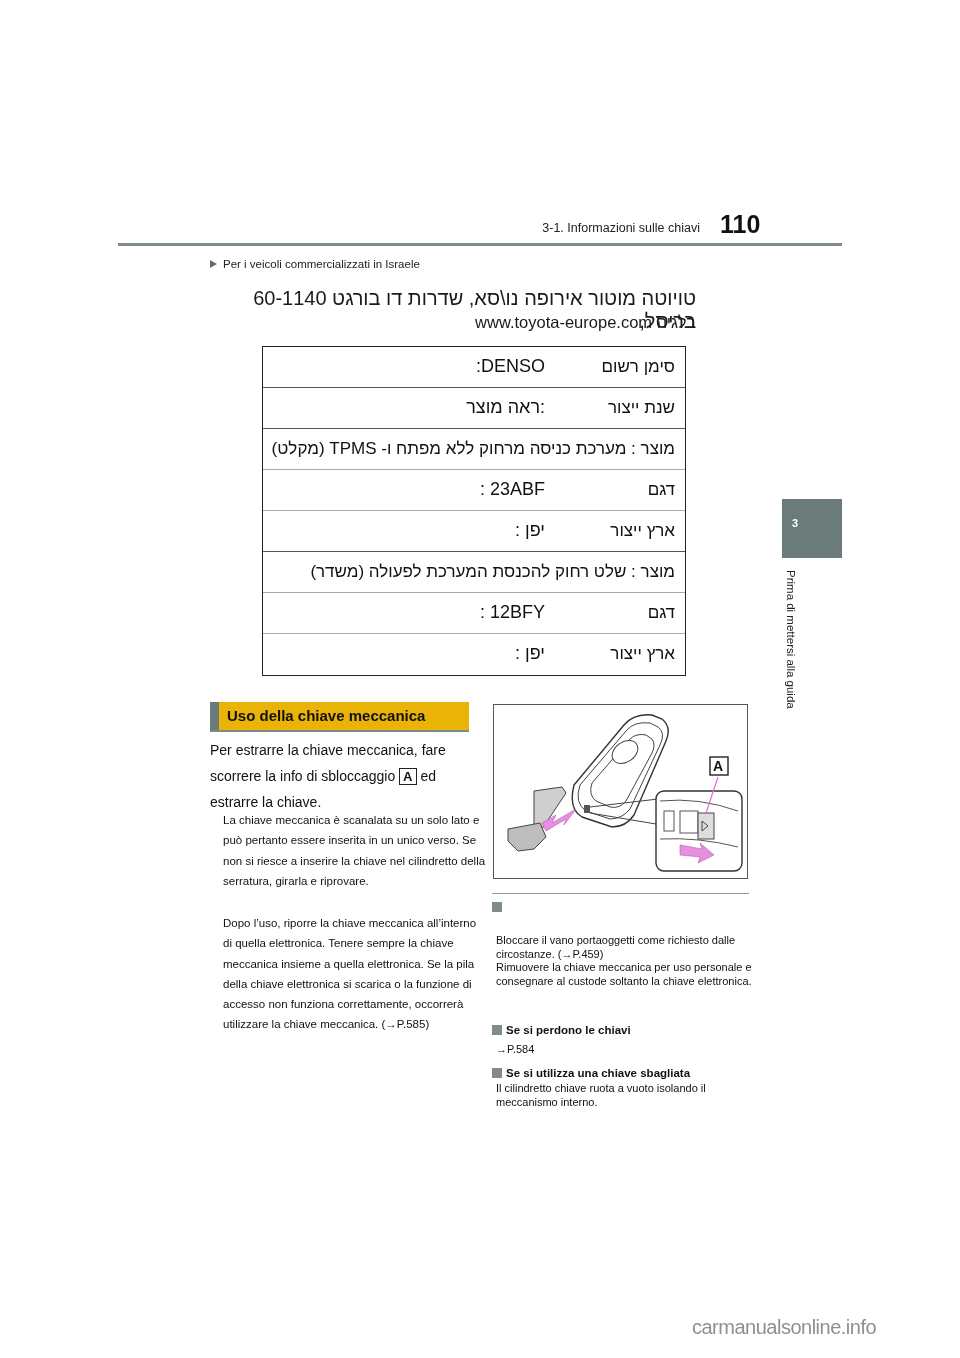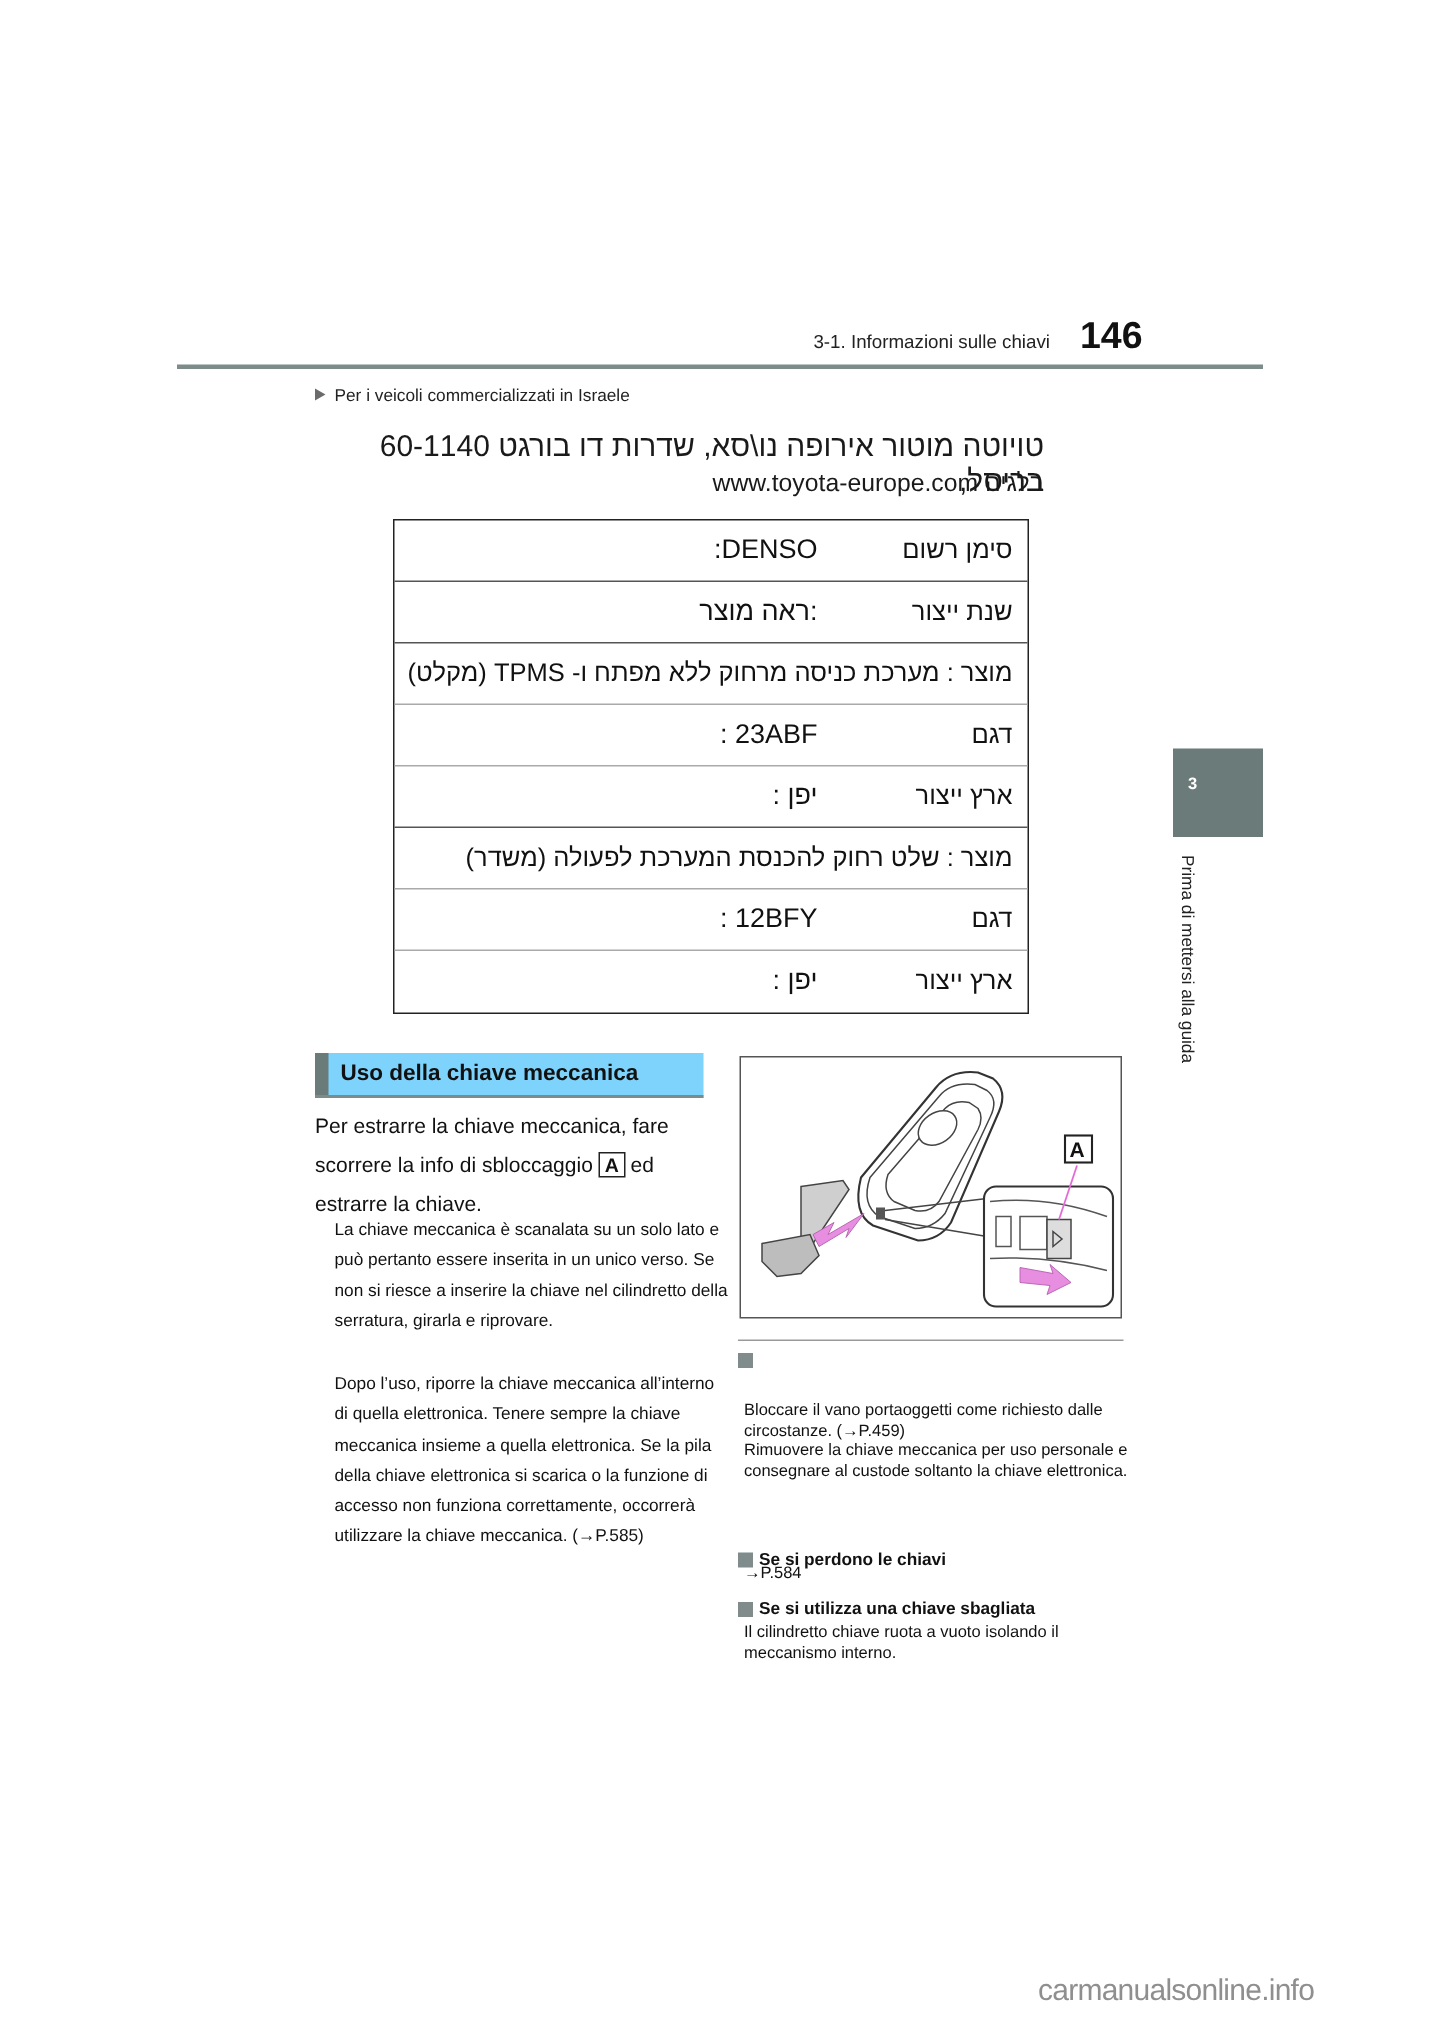--- a/index.html
+++ b/index.html
@@ -23,21 +23,21 @@
   .he-line2 { position: absolute; top: 313px; left: 300px; width: 396px; direction: rtl; text-align: right; font-size: 16.5px; color: #1a1a1a; }
 
   .label-table { position: absolute; top: 346px; left: 262px; width: 424px; border: 1.5px solid #222; box-sizing: border-box; }
   .label-row { height: 41px; border-bottom: 1px solid #555; position: relative; box-sizing: border-box; }
   .label-row:last-child { border-bottom: none; }
   .label-row.thin { border-bottom-color: #aaa; }
   .lr-key { position: absolute; right: 10px; top: 10px; direction: rtl; font-size: 17px; color: #111; margin-left: 12px; }
   .lr-val { position: absolute; right: 140px; top: 9px; direction: rtl; font-size: 18px; color: #111; white-space: nowrap; }
   .lr-full { position: absolute; right: 10px; top: 10px; direction: rtl; font-size: 17px; color: #111; white-space: nowrap; }
 
-  .sec-head { position: absolute; top: 702px; left: 210px; width: 259px; height: 30px; background: #7dd3fc;
+  .sec-head { position: absolute; top: 702px; left: 210px; width: 259px; height: 30px; background: #eab308;
               border-bottom: 2px solid #7d8c8a; box-sizing: border-box; }
   .sec-head .bar { position: absolute; left: 0; top: 0; width: 9px; height: 100%; background: #6b7b79; }
   .sec-head .title { position: absolute; left: 17px; top: 5px; font-size: 15px; font-weight: bold; color: #111; }
 
   .body-lg { position: absolute; left: 210px; width: 262px; font-size: 14px; line-height: 26px; color: #111; }
   .boxA { display: inline-block; border: 1.5px solid #222; padding: 0 3px; font-weight: bold; font-size: 13px; line-height: 15px; }
   .body-sm { position: absolute; left: 210px; width: 265px; font-size: 11.5px; line-height: 20.3px; color: #111; margin-left: 13px; }
 
   .figure { position: absolute; top: 704px; left: 493px; width: 255px; height: 175px; border: 1.5px solid #555; box-sizing: border-box; background: #fff; }
 
@@ -45,21 +45,21 @@
   .note-title { position: absolute; left: 492px; width: 260px; font-size: 11.5px; font-weight: bold; line-height: 14px; color: #111; padding-left: 14px; box-sizing: border-box; }
   .note-title .sq { position: absolute; left: 0; top: 2px; width: 10px; height: 10px; background: #7f8c8b; }
   .note-body { position: absolute; left: 496px; width: 262px; font-size: 11px; line-height: 13.5px; color: #111; }
 
   .watermark { position: absolute; left: 692px; top: 1316px; font-size: 20px; color: #8f8f8f; letter-spacing: -0.5px; }
 </style>
 </head>
 <body>
 
 <div class="hdr-section">3-1. Informazioni sulle chiavi</div>
-<div class="hdr-page">146</div>
+<div class="hdr-page">110</div>
 <div class="hdr-rule"></div>
 
 <div class="side-tab">
   <span class="side-tab-num">3</span>
 </div>
 <div class="side-label">Prima di mettersi alla guida</div>
 
 <div class="intro">
   <span class="tri"></span><span>Per i veicoli commercializzati in Israele</span>
 </div>
@@ -148,21 +148,21 @@
 </div>
 
 <div class="col2-rule"></div>
 
 <div class="note-title" style="top:900px;">
   <span class="sq"></span>
 </div>
 <div class="note-body" style="top:934px; white-space: pre-line;">Bloccare il vano portaoggetti come richiesto dalle circostanze. (→P.459)
 Rimuovere la chiave meccanica per uso personale e consegnare al custode soltanto la chiave elettronica.</div>
 
-<div class="note-title" style="top:1023px;margin-top:10px;">
+<div class="note-title" style="top:1023px;">
   <span class="sq"></span>
   <span>Se si perdono le chiavi</span>
 </div>
 <div class="note-body" style="top:1043px;">→P.584</div>
 
 <div class="note-title" style="top:1066px;">
   <span class="sq"></span>
   <span>Se si utilizza una chiave sbagliata</span>
 </div>
 <div class="note-body" style="top:1082px;">Il cilindretto chiave ruota a vuoto isolando il meccanismo interno.</div>

